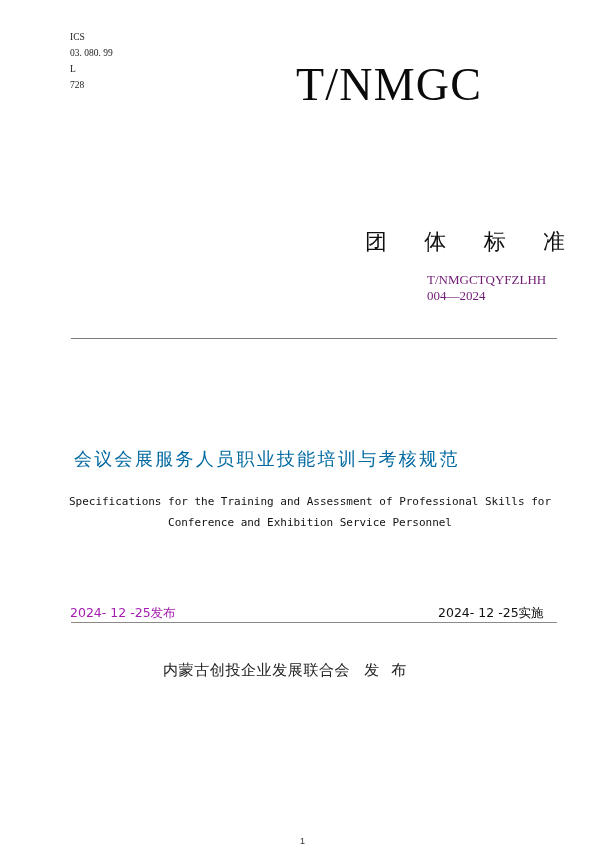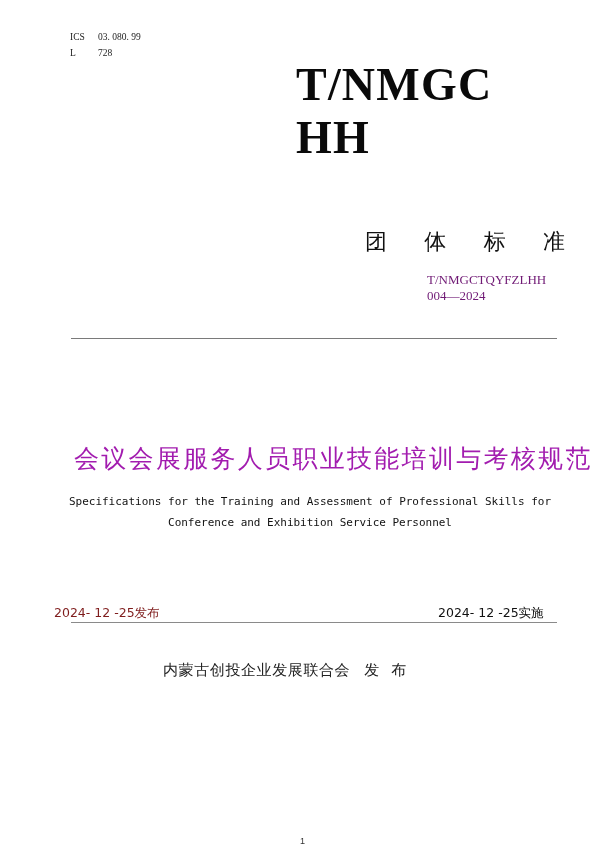--- a/index.html
+++ b/index.html
@@ -19,29 +19,29 @@
 
     
     .class-codes {
       left: 70px;
       top: 29px;
       font-family: "Liberation Serif", serif;
       font-size: 9.5px;
       line-height: 16px;
       color: #222;
     }
-    .class-row { display: flex; }
+    .class-row { display: flex; flex-direction: column; }
     .class-key { width: 28px; }
 
     
     .designation {
       left: 296px;
       top: 59px;
       font-family: "Liberation Serif", serif;
-      font-weight: bold;
+      font-weight: normal;
       font-size: 46px;
       line-height: 52.5px;
       letter-spacing: 1.2px;
       color: #0a0a0a;
     }
     .designation div { white-space: nowrap; }
 
     
     .std-type {
       left: 365px;
@@ -73,49 +73,49 @@
       border-top: 1.4px solid #7a7a7a;
     }
     .rule-top { top: 338px; }
     .rule-dates { top: 622px; border-top: 1px solid #8a8a8a; }
 
     
     .title-cn {
       left: 74px;
       top: 444px;
       font-family: "DejaVu Sans", sans-serif;
-      font-size: 25px;
+      font-size: 18px;
       line-height: 30px;
       letter-spacing: 2.3px;
       white-space: nowrap;
-      color: #a21caf;
+      color: #0369a1;
     }
 
     
     .title-en {
       left: 40px;
       width: 540px;
       top: 491px;
       text-align: center;
       font-family: "DejaVu Sans Mono", monospace;
       font-size: 11px;
       line-height: 21px;
       letter-spacing: -0.02px;
       color: #111;
     }
     .title-en div { white-space: nowrap; }
 
     
     .date-left {
-      left: 54px;
+      left: 70px;
       top: 605px;
       font-family: "DejaVu Sans", sans-serif;
       font-size: 12.5px;
       line-height: 16px;
-      color: #7f1d1d;
+      color: #a21caf;
       white-space: pre;
     }
     .date-right {
       left: 438px;
       top: 605px;
       font-family: "DejaVu Sans", sans-serif;
       font-size: 12.5px;
       line-height: 16px;
       color: #111;
       white-space: pre;
@@ -154,21 +154,20 @@
     <span>03. 080. 99</span>
   </div>
   <div class="class-row">
     <span class="class-key">L</span>
     <span>728</span>
   </div>
 </div>
 
 <div class="abs designation">
   <div>T/NMGC</div>
-  <div>HH</div>
 </div>
 
 <div class="abs std-type">
   <span>团</span>
   <span>体</span>
   <span>标</span>
   <span>准</span>
 </div>
 
 <div class="abs std-number">

